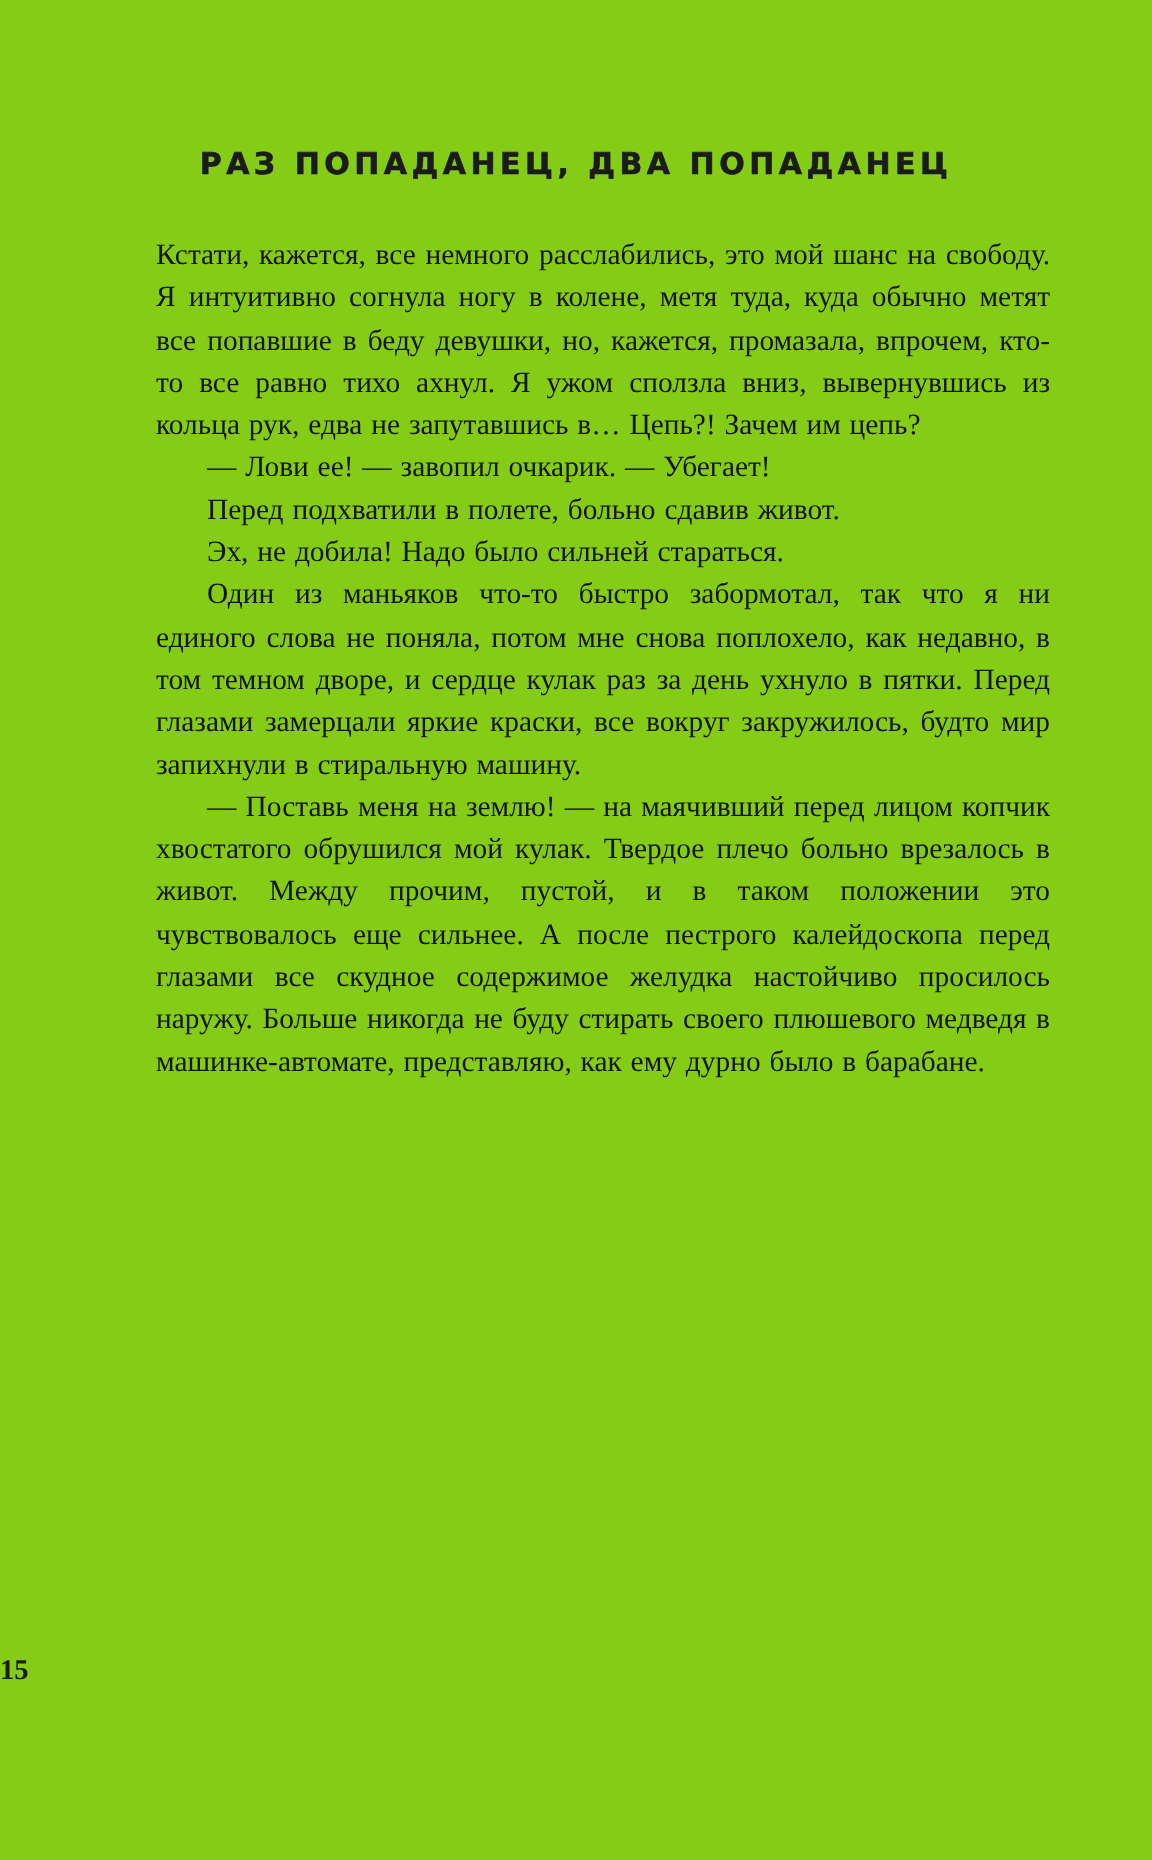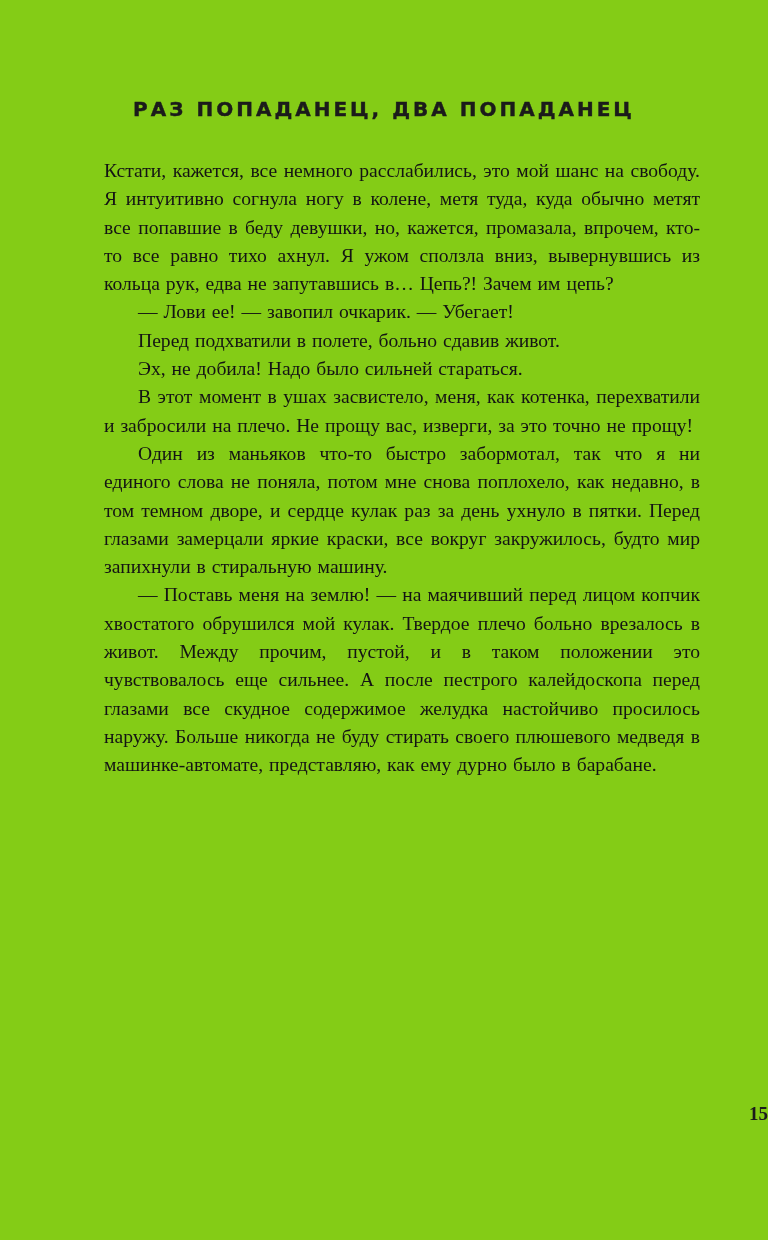--- a/index.html
+++ b/index.html
@@ -47,39 +47,38 @@
     word-spacing: 1px;
   }
   .text-block p.no-indent {
     text-indent: 0;
   }
   .page-number {
     position: absolute;
     top: 1103px;
     left: 0;
     width: 100%;
-    text-align: right;
+    text-align: left;
     font-family: "Liberation Serif", serif;
     font-weight: 700;
     font-size: 19px;
     color: #1b1b1b;
   }
 </style>
 </head>
 <body>
 
 <div class="page">
 
   <div class="running-title">РАЗ ПОПАДАНЕЦ, ДВА ПОПАДАНЕЦ</div>
 
   <div class="text-block">
     <p class="no-indent">Кстати, кажется, все немного расслабились, это мой шанс на свободу. Я интуитивно согнула ногу в колене, метя туда, куда обычно метят все попавшие в беду девушки, но, кажется, промазала, впрочем, кто-то все равно тихо ахнул. Я ужом сползла вниз, вывернувшись из кольца рук, едва не запутавшись в… Цепь?! Зачем им цепь?</p>
     <p>— Лови ее! — завопил очкарик. — Убегает!</p>
     <p>Перед подхватили в полете, больно сдавив живот.</p>
     <p>Эх, не добила! Надо было сильней стараться.</p>
-    <p>В этот момент в ушах засвистело, меня, как котенка, перехватили и забросили на плечо. Не прощу вас, изверги, за это точно не прощу!</p>
     <p>Один из маньяков что-то быстро забормотал, так что я ни единого слова не поняла, потом мне снова поплохело, как недавно, в том темном дворе, и сердце кулак раз за день ухнуло в пятки. Перед глазами замерцали яркие краски, все вокруг закружилось, будто мир запихнули в стиральную машину.</p>
     <p>— Поставь меня на землю! — на маячивший перед лицом копчик хвостатого обрушился мой кулак. Твердое плечо больно врезалось в живот. Между прочим, пустой, и в таком положении это чувствовалось еще сильнее. А после пестрого калейдоскопа перед глазами все скудное содержимое желудка настойчиво просилось наружу. Больше никогда не буду стирать своего плюшевого медведя в машинке-автомате, представляю, как ему дурно было в барабане.</p>
   </div>
 
   <div class="page-number">15</div>
 
 </div>
 
 </body></html>

